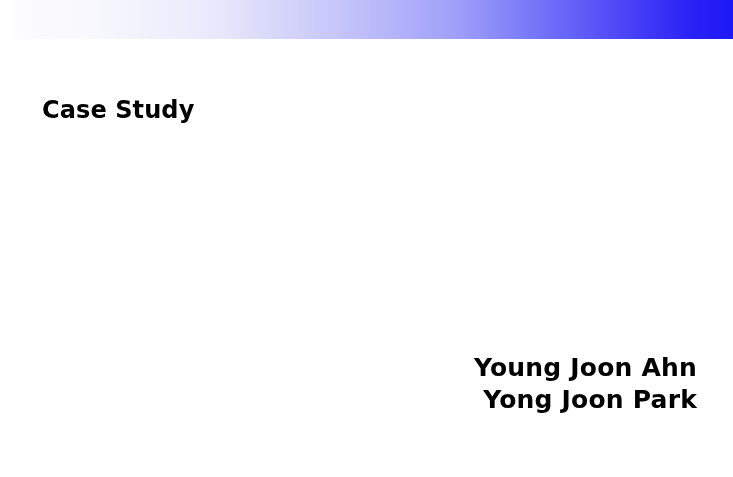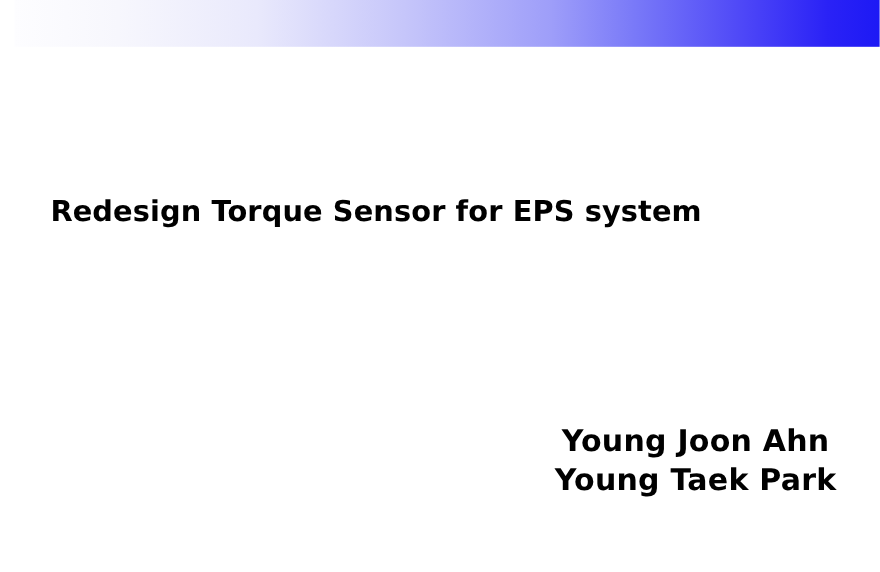--- a/index.html
+++ b/index.html
@@ -67,40 +67,42 @@
     line-height: 1.28;
     letter-spacing: 0.1px;
     white-space: nowrap;
   }
 
   
   #author-block {
     position: absolute;
     right: 36px;
     top: 352px;
-    text-align: center;
+    text-align: right;
     margin-left: 40px;
   }
   .author-name {
     font-size: 25px;
     font-weight: bold;
     color: #000000;
     line-height: 32px;
     white-space: nowrap;
     letter-spacing: 0.2px;
   }
 </style>
 </head>
 <body>
 
 <div id="slide">
 
   <div id="header-gradient-bar"></div>
 
+  <div id="title-block">
+    <div class="slide-title">Case Study</div>
+  </div>
 
-  <div id="slide-subtitle">Redesign Torque Sensor for EPS system</div>
 
   <div id="author-block">
     <div class="author-name">Young Joon Ahn</div>
-    <div class="author-name">Young Taek Park</div>
+    <div class="author-name">Yong Joon Park</div>
   </div>
 
 </div>
 
 </body></html>

